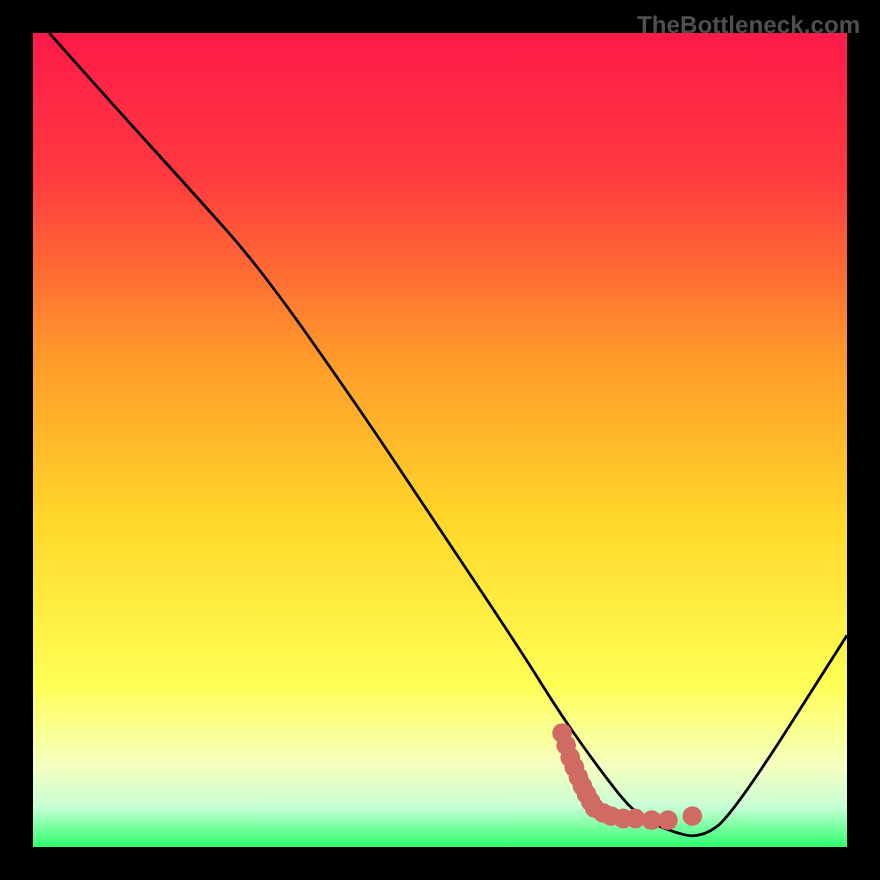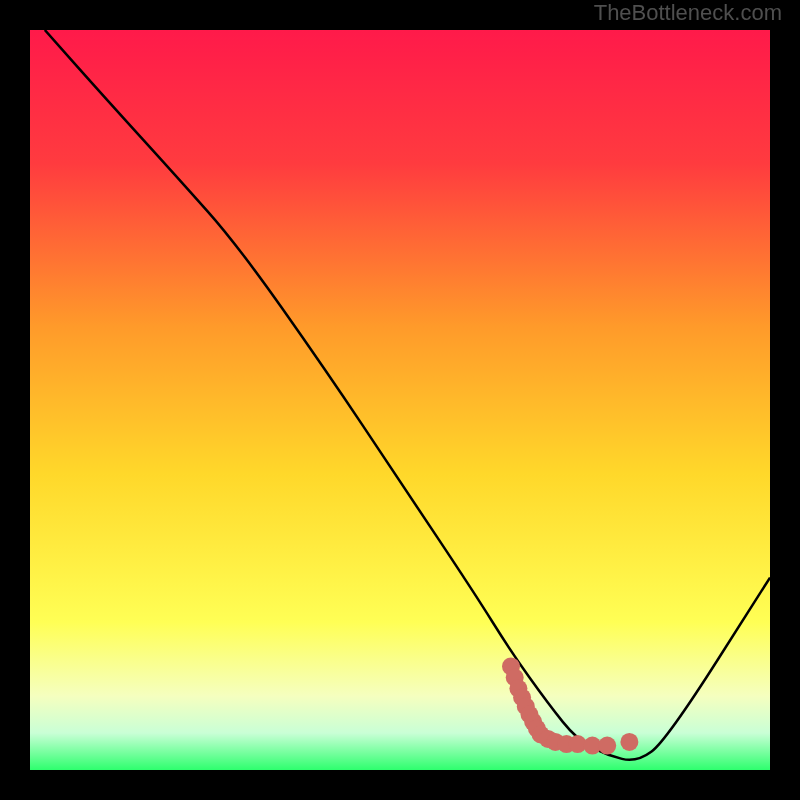--- a/index.html
+++ b/index.html
@@ -6,25 +6,25 @@
     margin: 0;
     padding: 0;
     background: #000;
     width: 800px;
     height: 800px;
     position: relative;
     font-family: Arial, sans-serif;
   }
   .watermark {
     position: absolute;
-    top: 0;
+    top: 10px;
     right: 18px;
     color: #4f4f4f;
     font-size: 22px;
-    font-weight: normal;
+    font-weight: bold;
     z-index: 10;
   }
   .chart-wrap {
     position: absolute;
     top: 30px;
     left: 30px;
     width: 740px;
     height: 740px;
   }
   svg {

